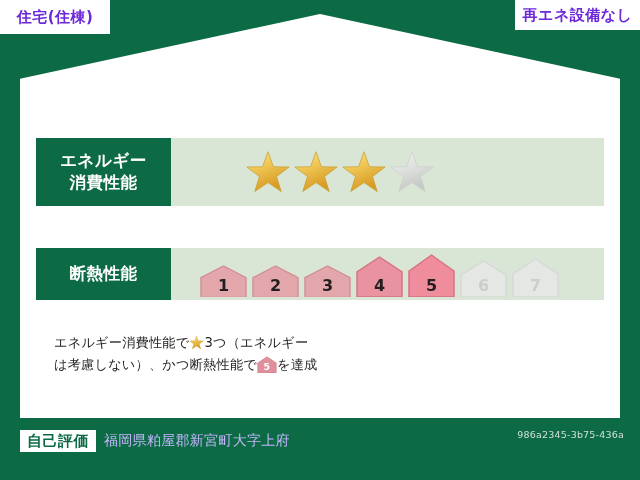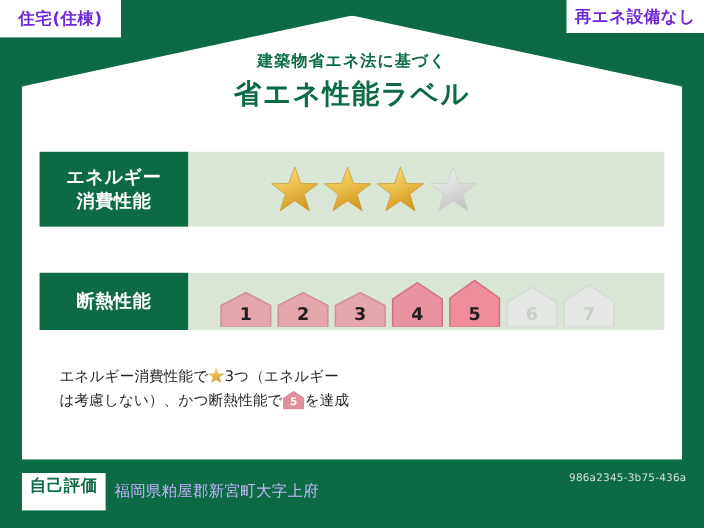--- a/index.html
+++ b/index.html
@@ -234,21 +234,21 @@
     left: 20px;
     top: 10px;
     display: flex;
     align-items: center;
   }
   #self-eval-badge {
     background: #ffffff;
     color: #0c6b45;
     font-weight: bold;
     font-size: 15px;
-    padding: 2px 7px 13px 7px;
+    padding: 2px 7px 1px 7px;
     letter-spacing: 0.5px;
     line-height: 1.25;
   }
   #address-text {
     color: #c4b5fd;
     font-size: 14px;
     margin-left: 8px;
     letter-spacing: 0.3px;
   }
   #footer-right {
@@ -274,24 +274,20 @@
 </head>
 <body>
 
 <div id="label-root">
 
   <div id="house-panel"></div>
 
   <div id="badge-building-type" class="corner-badge">住宅(住棟)</div>
   <div id="badge-renewable" class="corner-badge">再エネ設備なし</div>
 
-  <div id="title-block">
-    <div id="title-sub">建築物省エネ法に基づく</div>
-    <div id="title-main">省エネ性能ラベル</div>
-  </div>
 
   <div id="row-energy" class="metric-row">
     <div class="metric-label">
       <span>エネルギー</span>
       <span>消費性能</span>
     </div>
     <div class="metric-body">
       <div id="stars-wrap">
         <svg class="star" viewBox="0 0 100 100">
           <defs>

